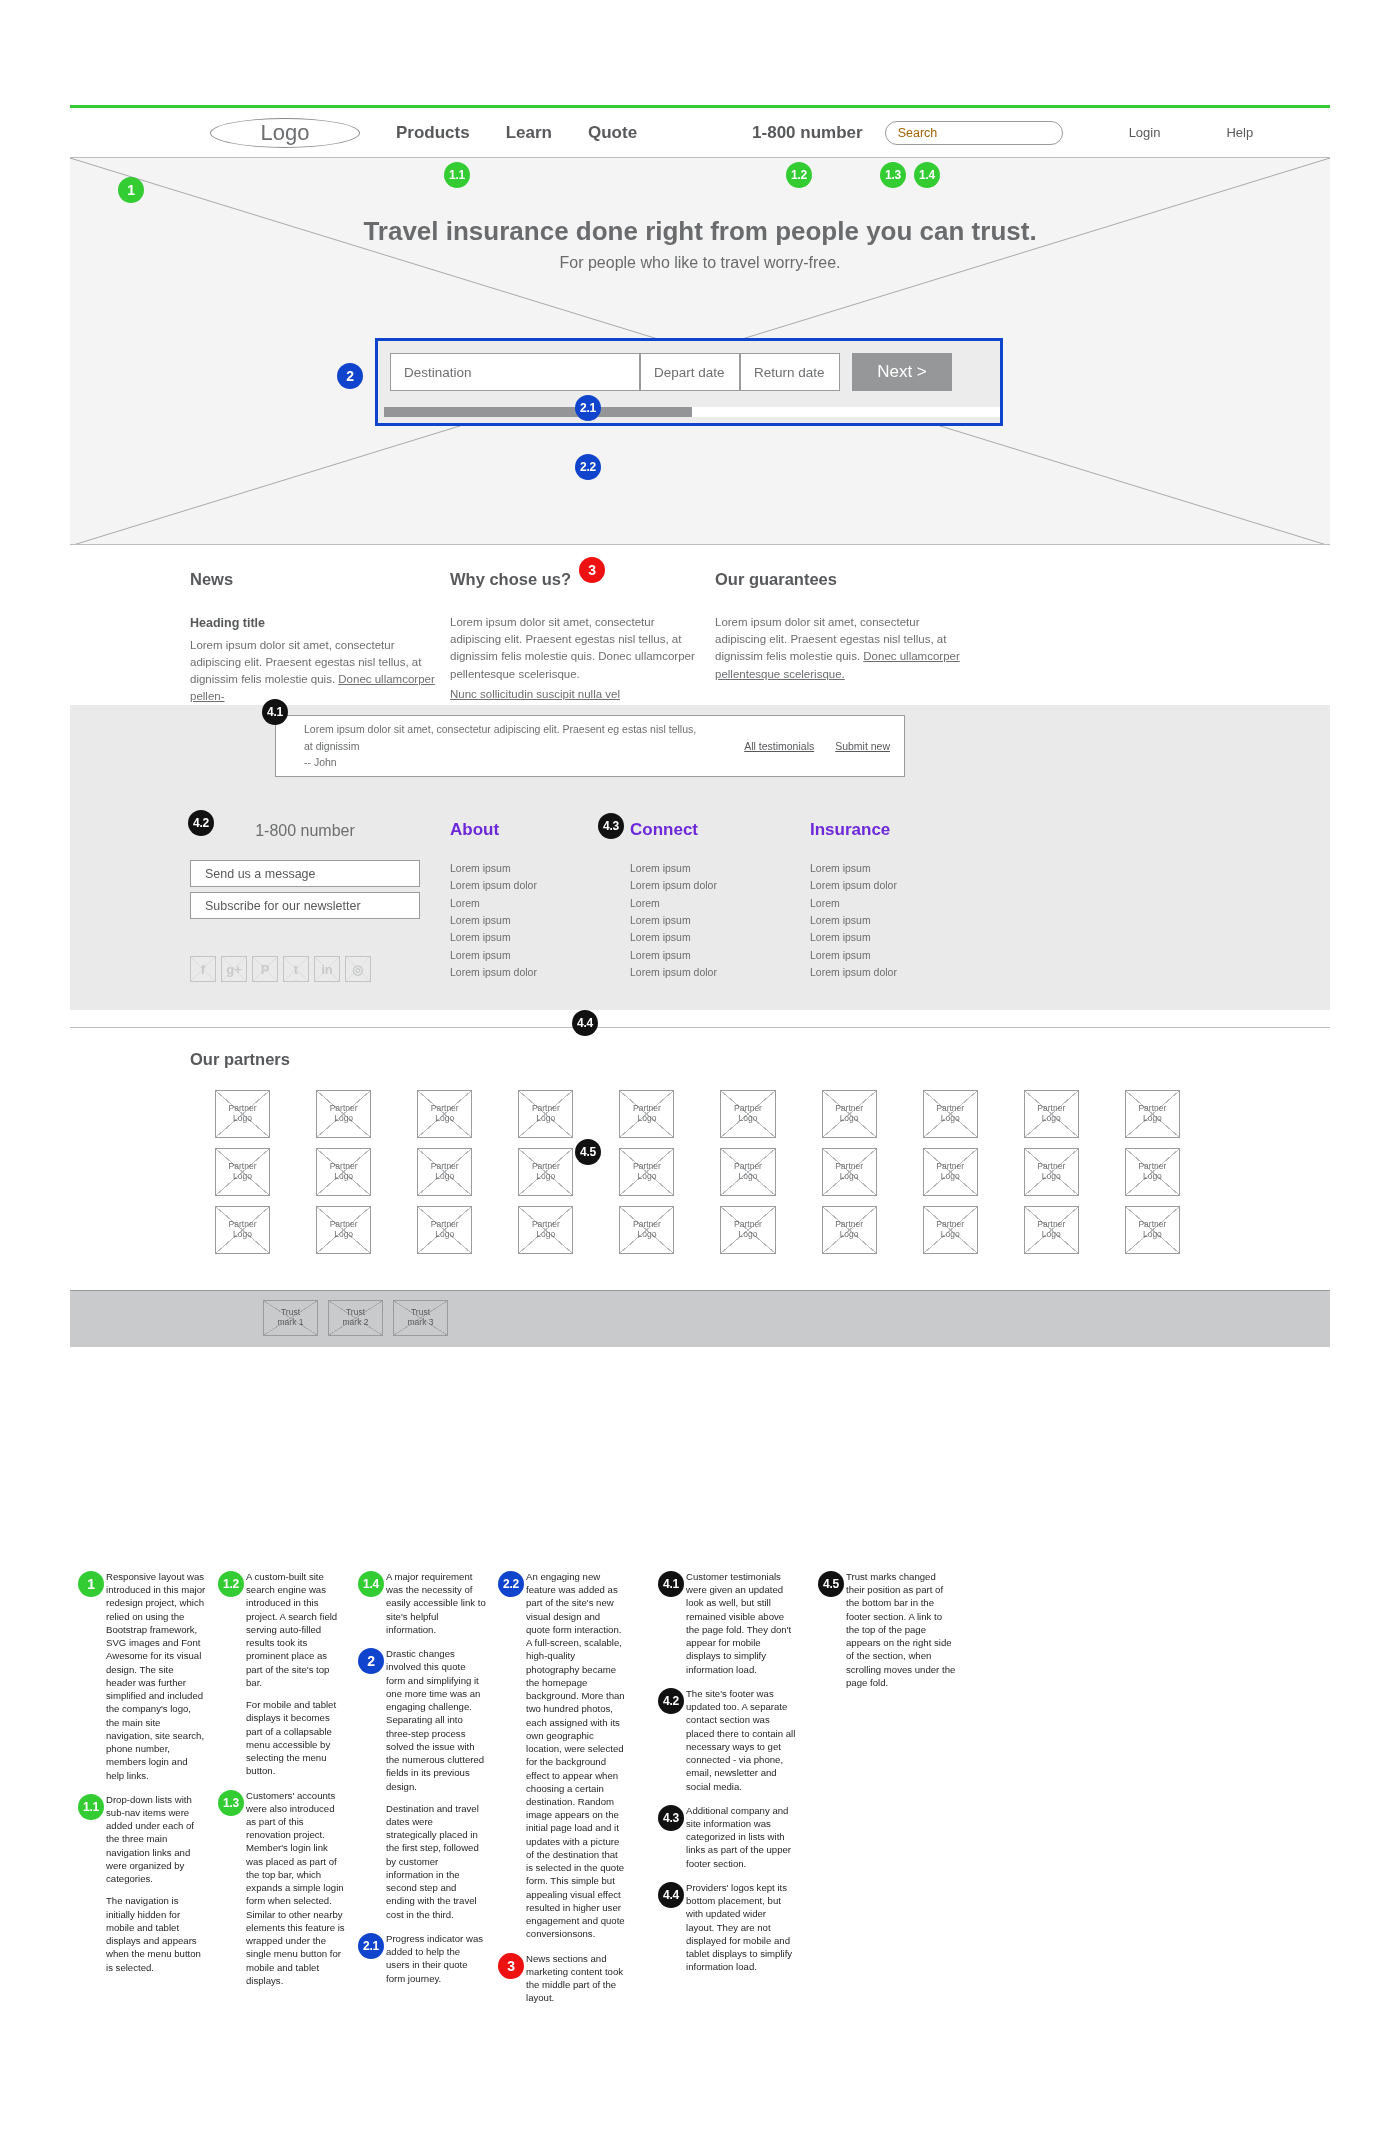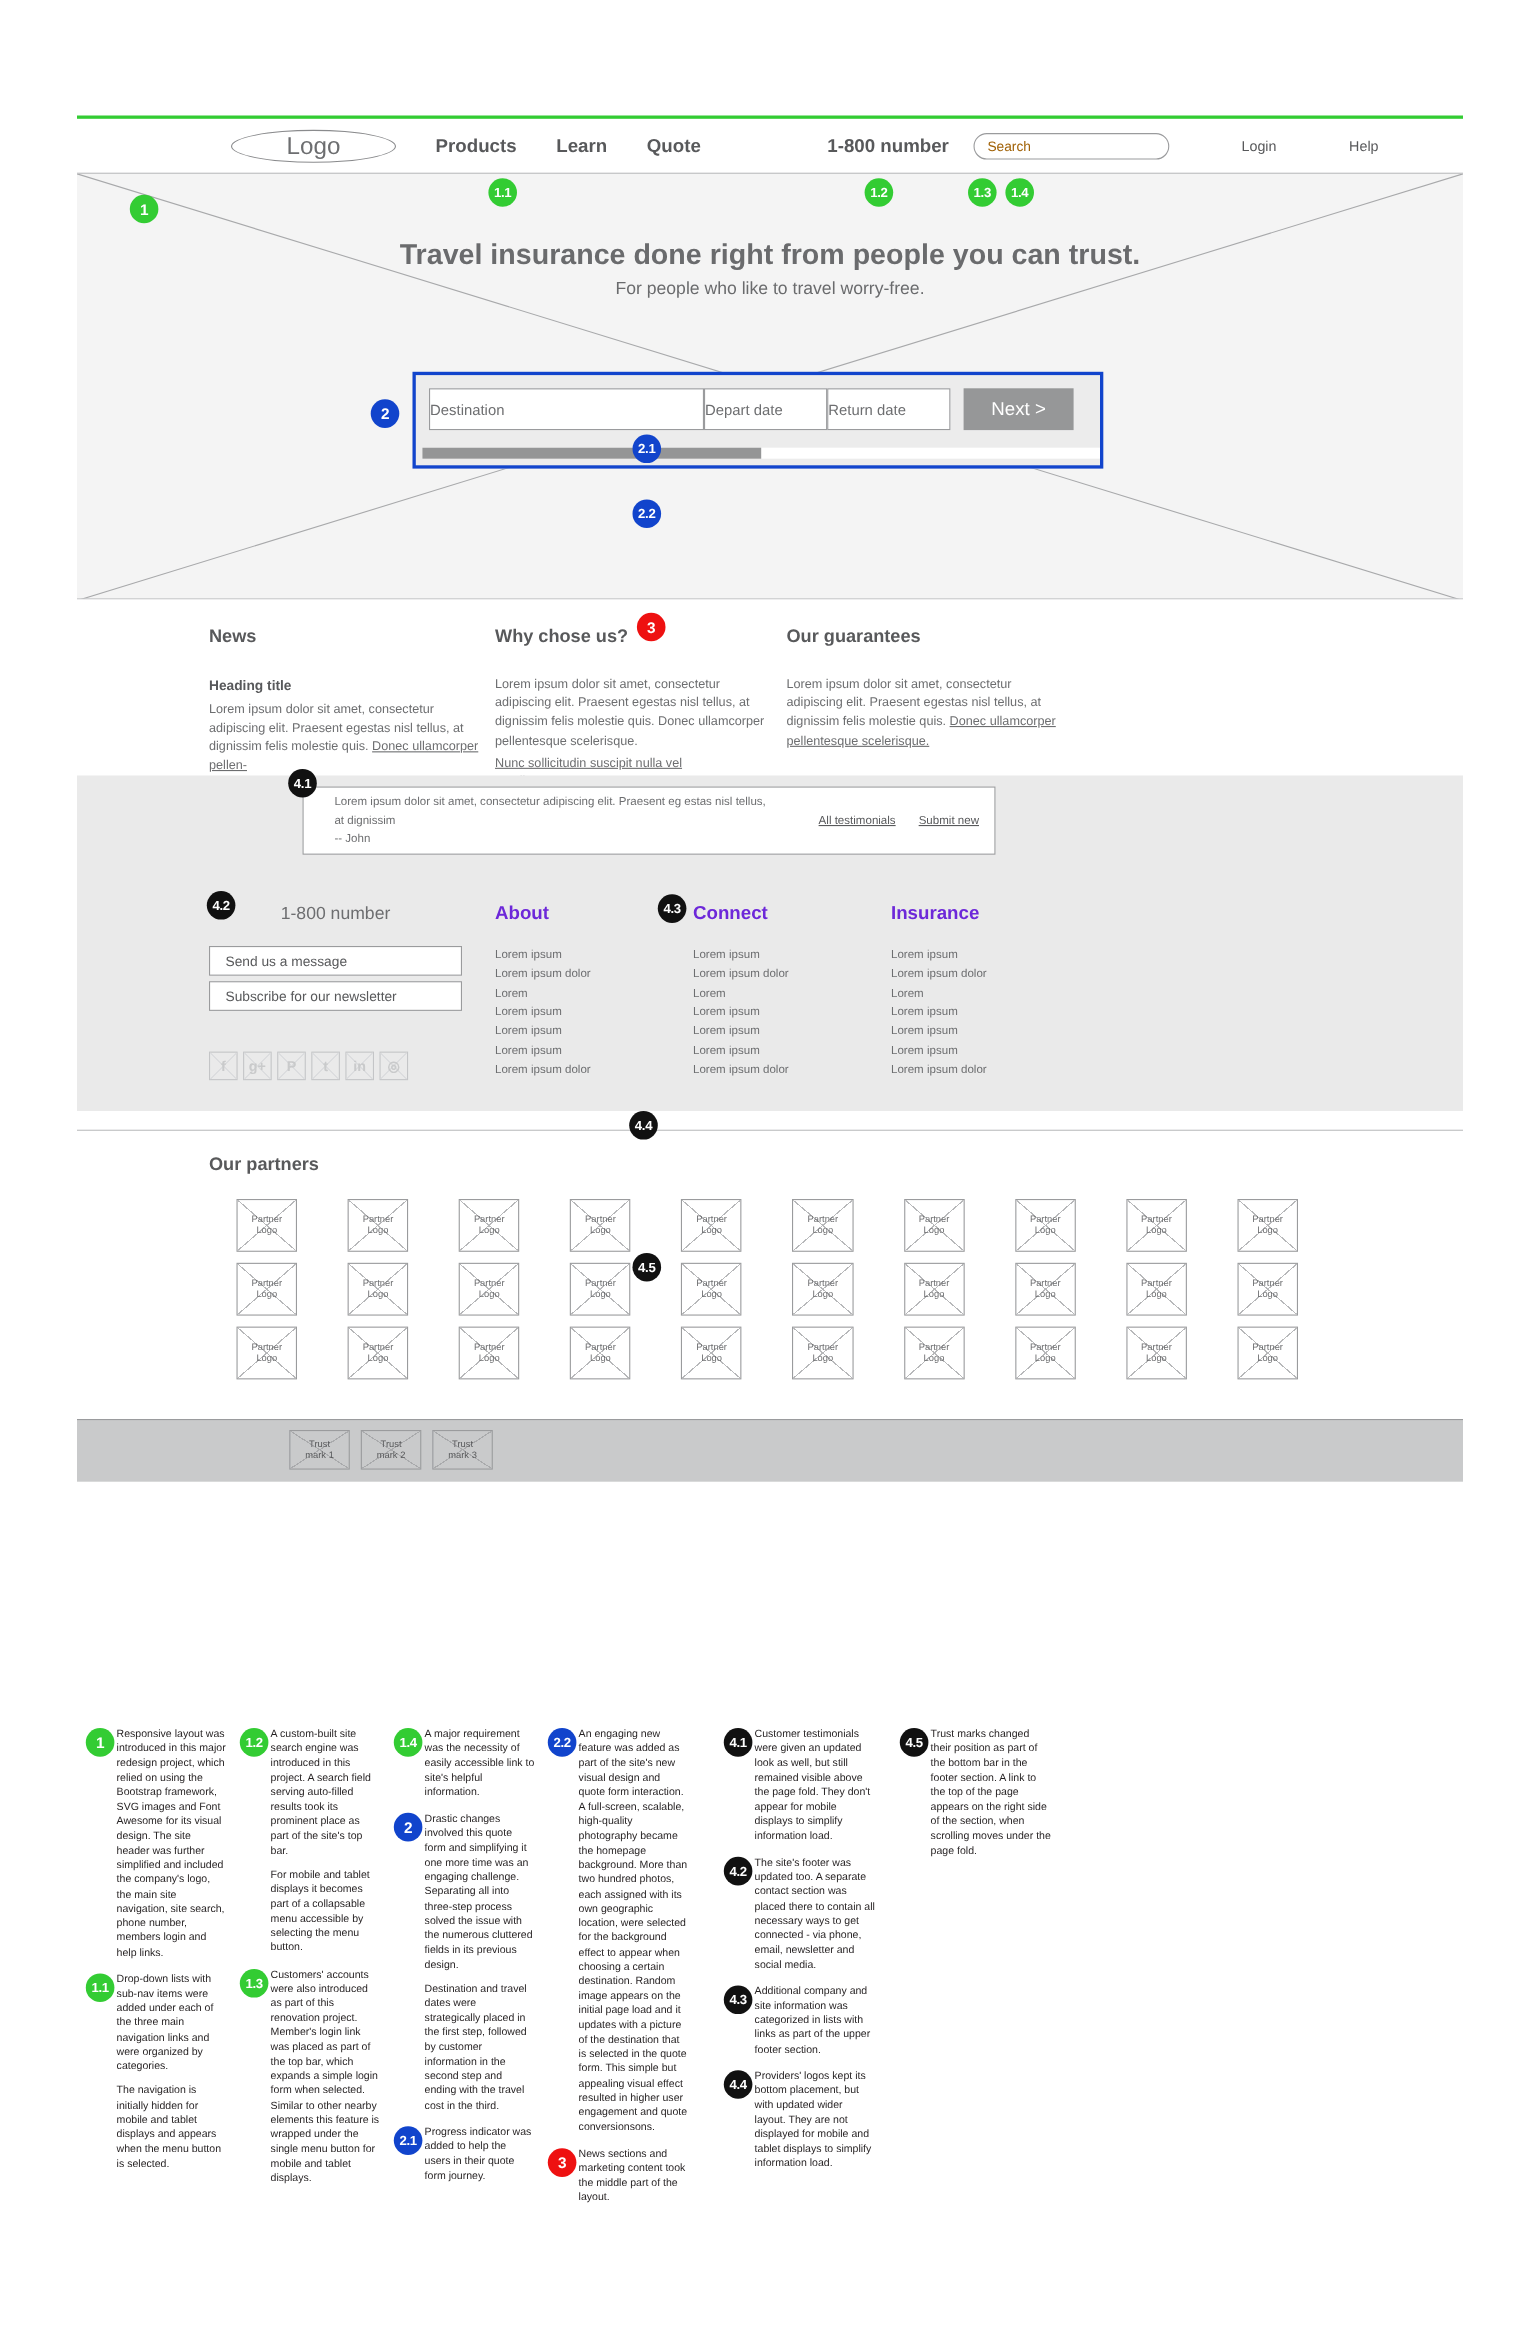--- a/index.html
+++ b/index.html
@@ -71,24 +71,24 @@
   .hero-h1{font-size:26px;font-weight:bold;color:#6a6b6d;}
   .hero-h2{font-size:16px;color:#6a6b6d;margin-top:7px;}
 
   .quotebox{
     position:absolute;left:305px;top:180px;width:628px;height:88px;
     background:#ececec;border:3px solid #1144cc;
   }
   .quoterow{display:flex;align-items:center;height:62px;padding:0 12px;}
   .qfield{
     background:#fff;border:1.4px solid #9a9b9d;height:38px;display:flex;align-items:center;
-    font-size:13.5px;color:#6d6e70;
+    padding-left:13px;font-size:13.5px;color:#6d6e70;
   }
   .qdest{width:250px;}
-  .qdate{width:112px;}
+  .qdate{width:100px;}
   .qnext{
     width:100px;height:38px;margin-left:12px;background:#969798;color:#fff;
     display:flex;align-items:center;justify-content:center;font-size:17px;
   }
   .progress{position:absolute;left:6px;bottom:6px;width:616px;height:10px;background:#fff;}
   .progress > i{display:block;height:100%;background:#949596;}
 
   
   .content{
     position:absolute;left:0;top:440px;width:1260px;height:160px;background:#fff;

